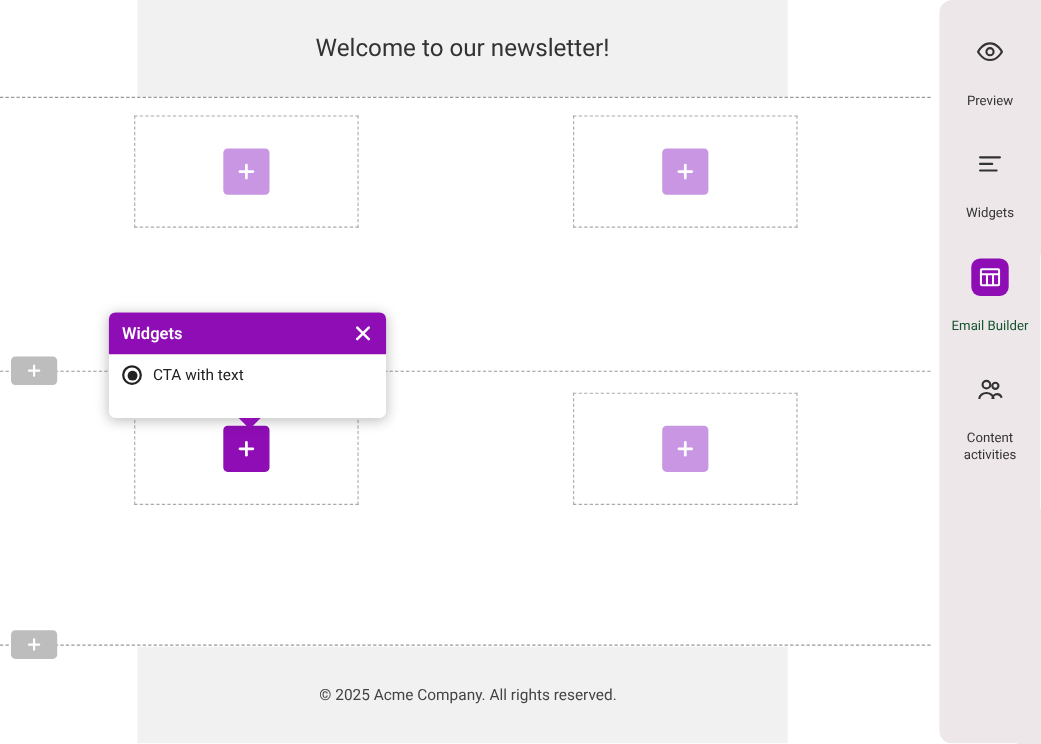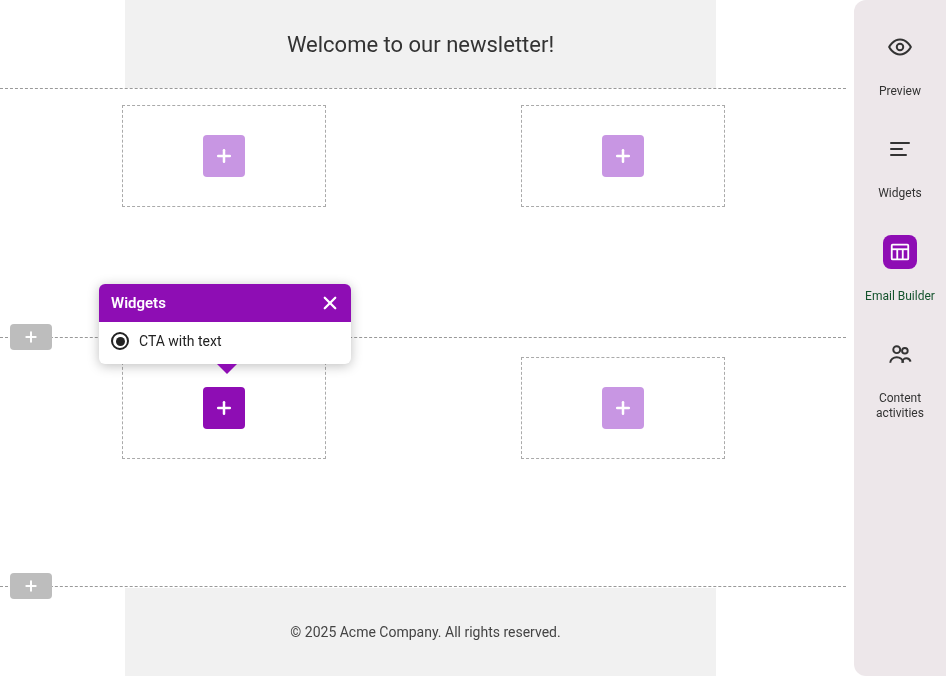--- a/index.html
+++ b/index.html
@@ -95,21 +95,21 @@
     display: flex;
     justify-content: space-between;
     align-items: center;
     font-size: 15px;
     font-weight: 600;
   }
   .popover-header .close {
     cursor: pointer;
   }
   .popover-body {
-    padding: 10px 12px 14px 12px;
+    padding: 10px 12px 30px 12px;
   }
   .radio-row {
     display: flex;
     align-items: center;
     gap: 10px;
     font-size: 14px;
     color: #222;
     cursor: pointer;
   }
   .radio-outer {

